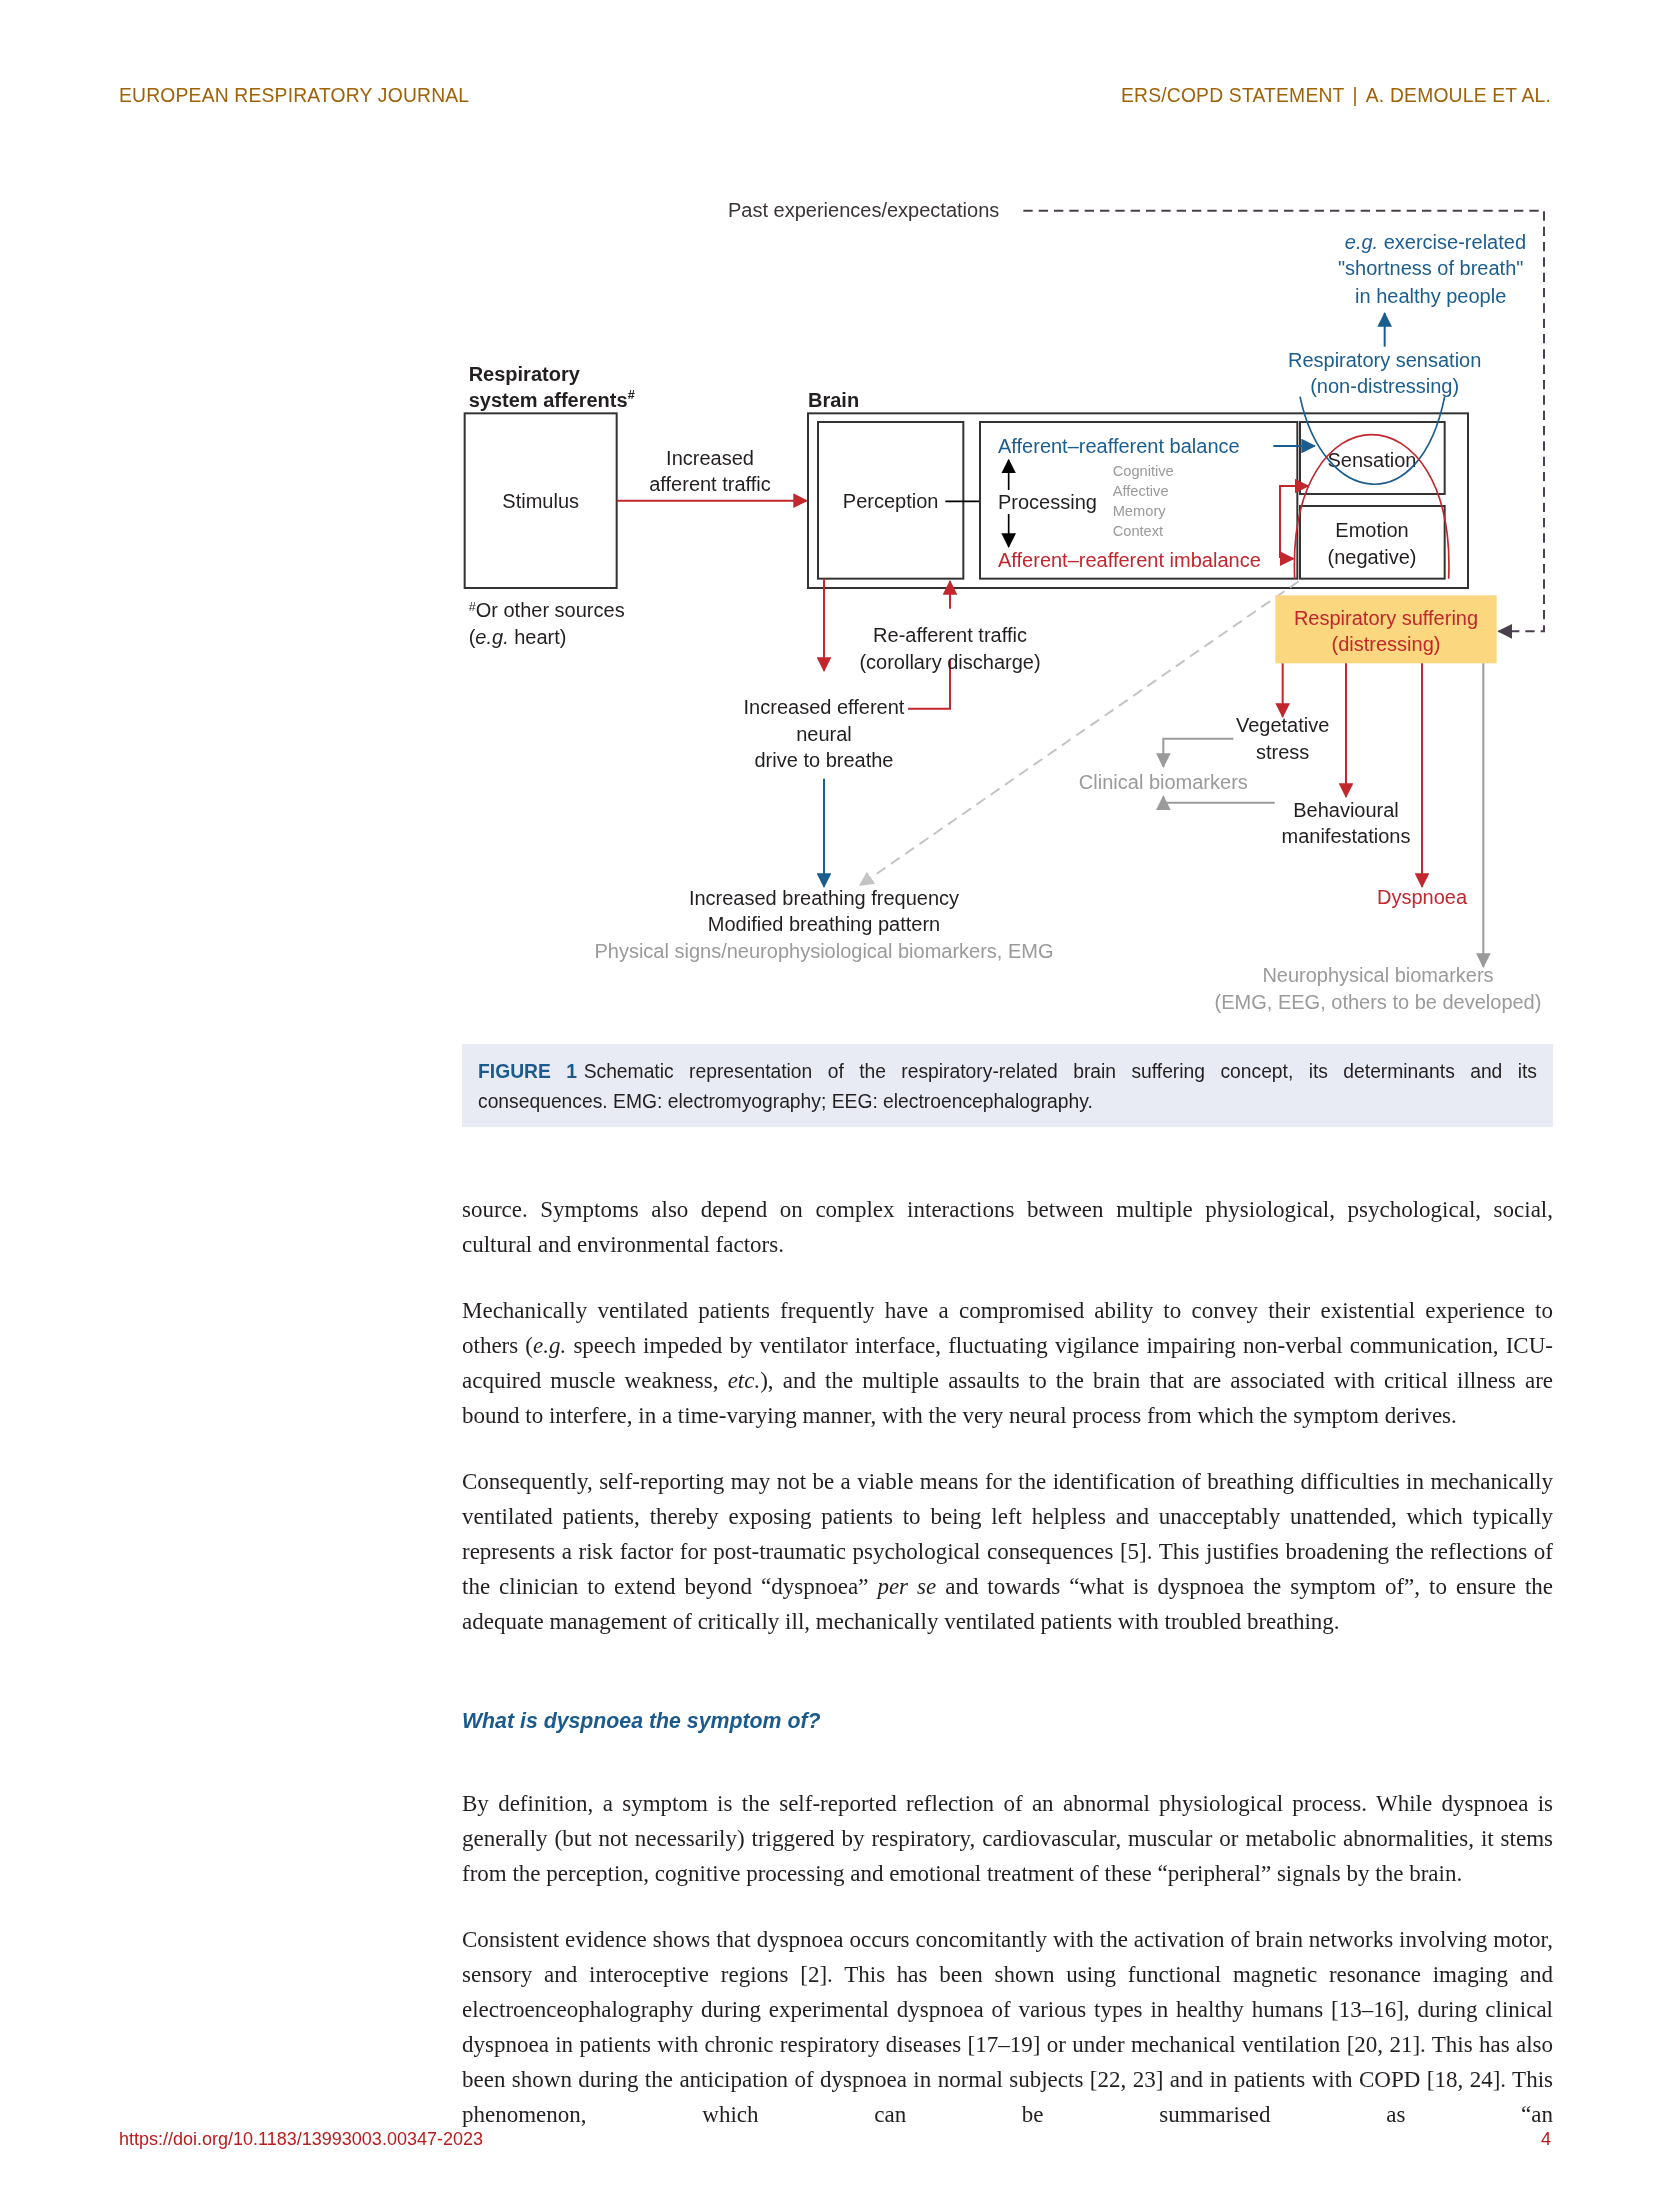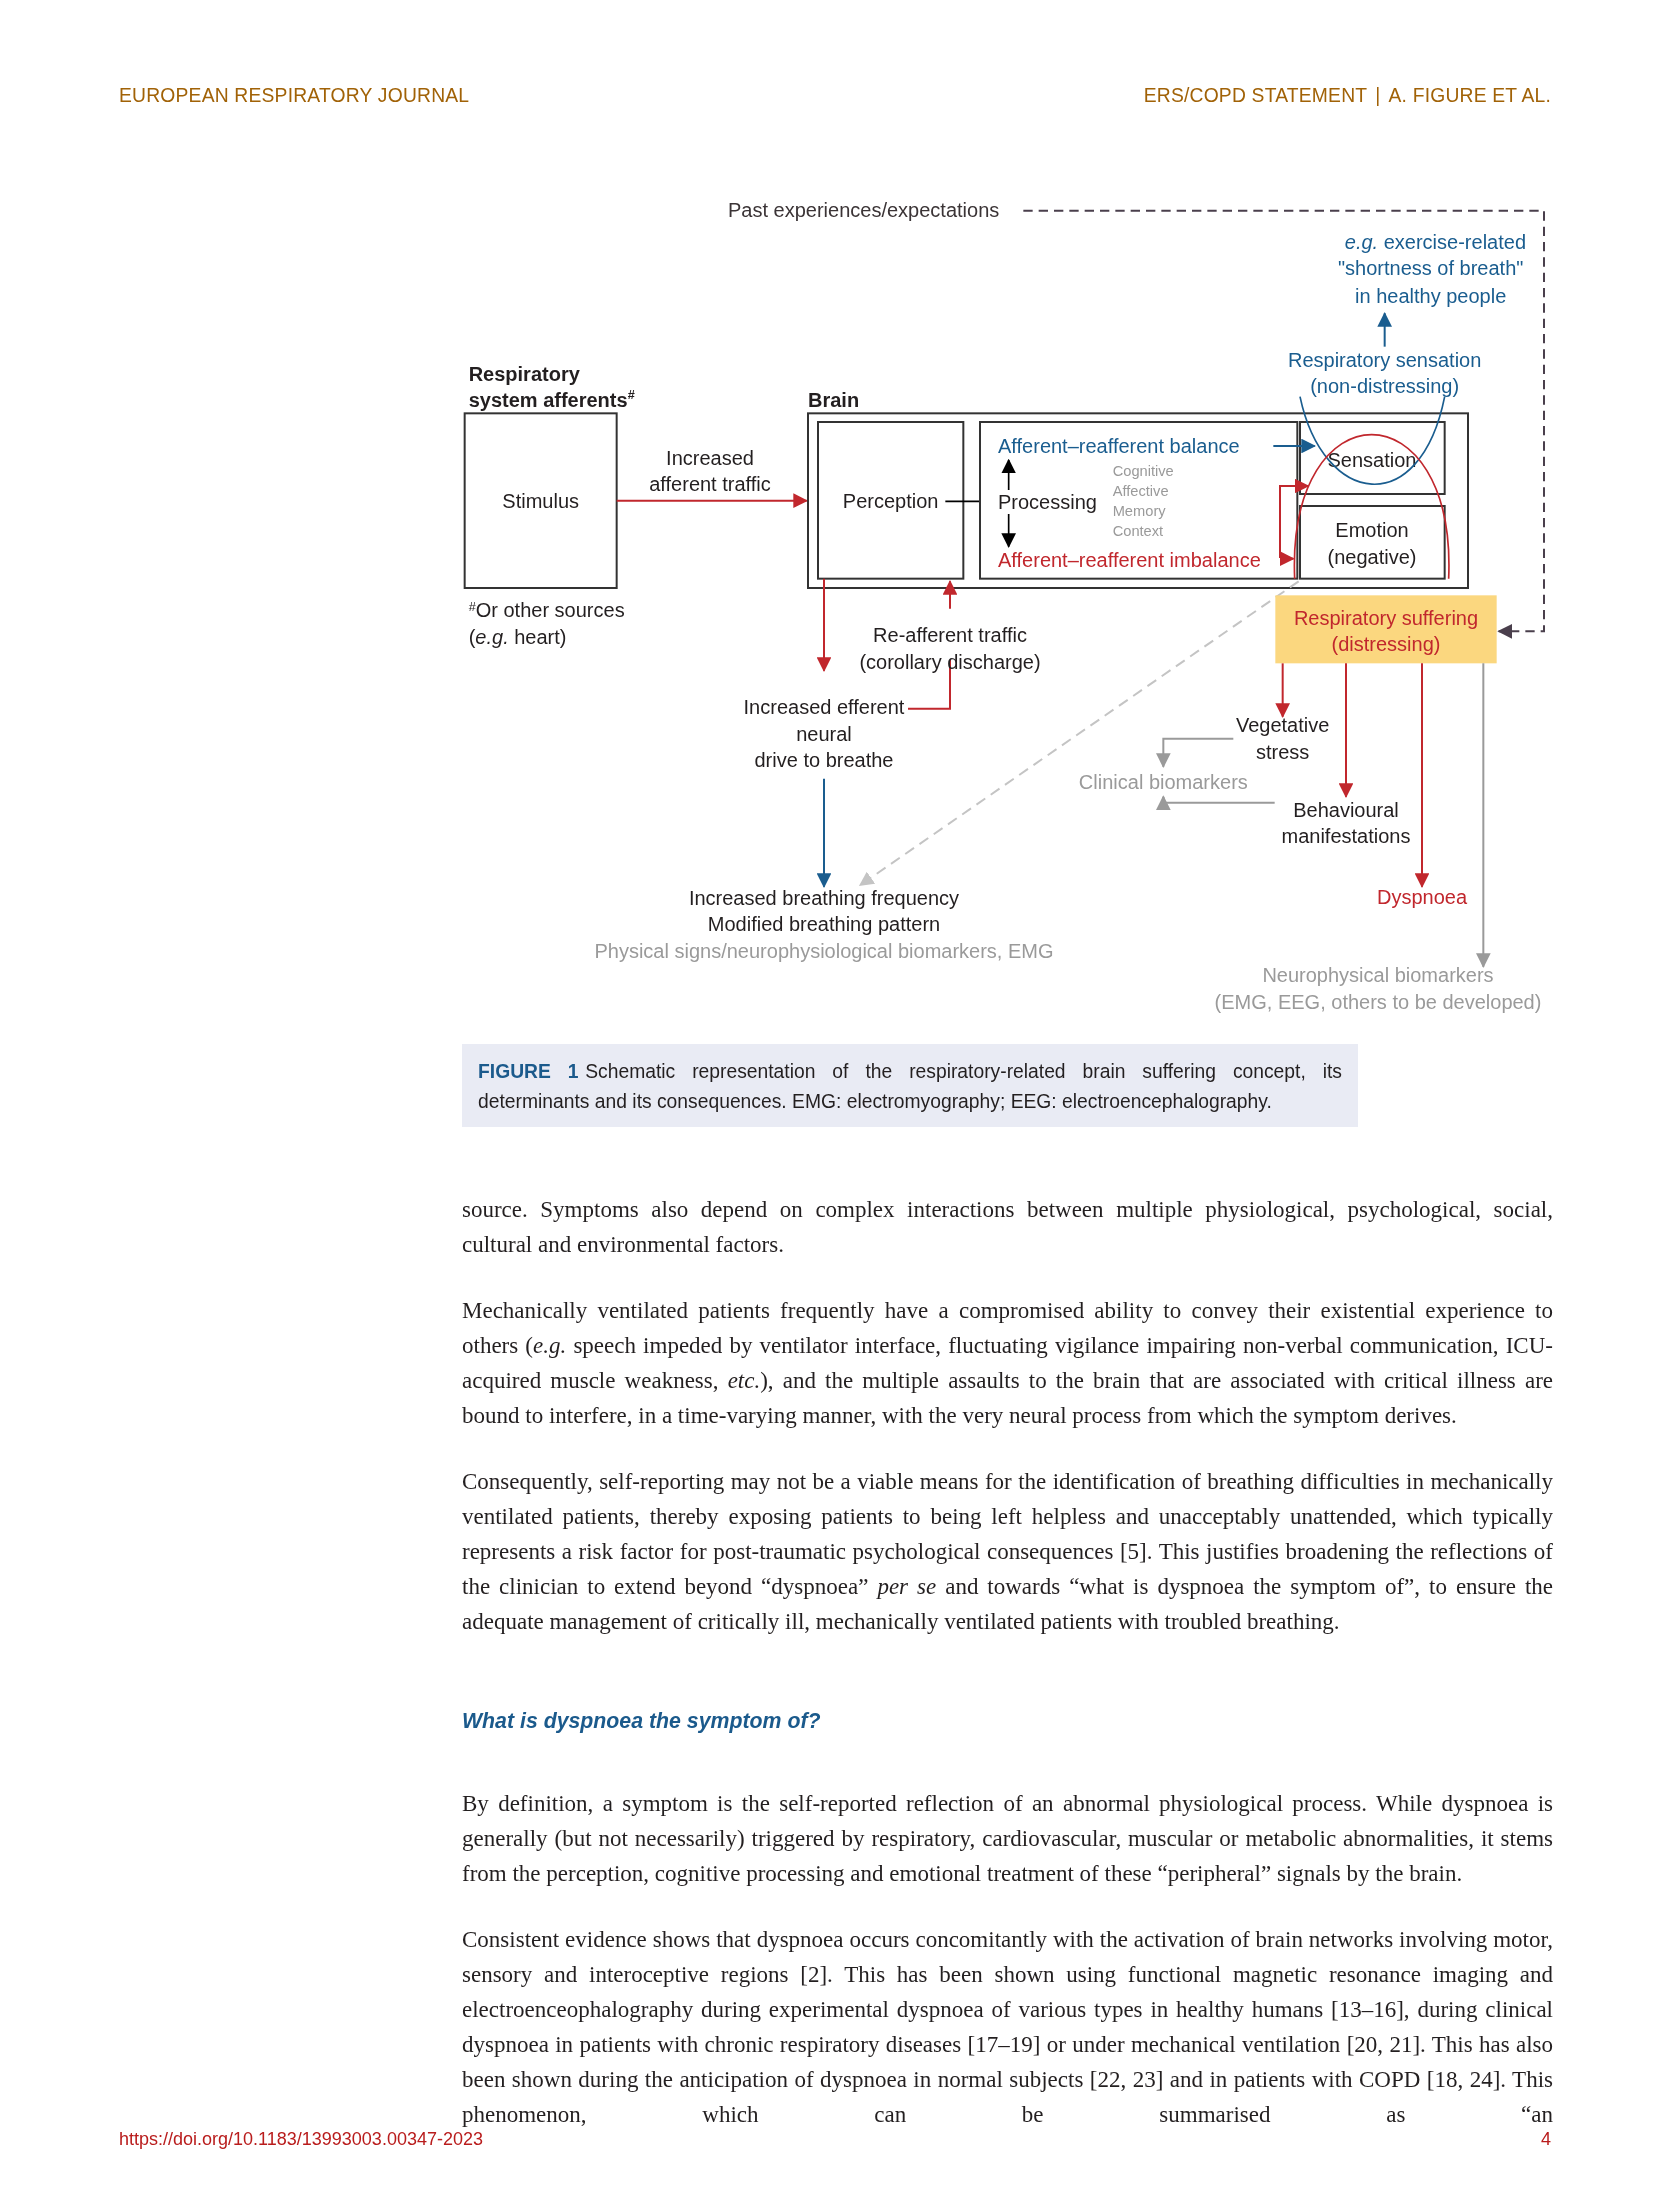--- a/index.html
+++ b/index.html
@@ -15,38 +15,38 @@
   #figure-svg { position: absolute; left: 0; top: 0; width: 1654px; height: 1040px; }
   .dtext { font-family: "Liberation Sans", sans-serif; font-size: 30px; fill: #231f20; }
   .dtext.bold { font-weight: bold; }
   .dtext.blue { fill: #1a5d8f; }
   .dtext.red { fill: #c1272d; }
   .dtext.grey { fill: #9a9a9a; }
   .dtext.small-grey { fill: #9a9a9a; font-size: 22px; }
   .dtext.dark { fill: #3b3436; }
 
   
-  .caption { left: 462px; top: 1044px; width: 896px; height: 83px; background: #e9ebf4; box-sizing: border-box; padding: 13.3px 16px; font-family: "Liberation Sans", sans-serif; font-size: 19.3px; line-height: 30px; color: #231f20; text-align: justify; }
+  .caption { left: 462px; top: 1044px; width: 1091px; height: 83px; background: #e9ebf4; box-sizing: border-box; padding: 13.3px 16px; font-family: "Liberation Sans", sans-serif; font-size: 19.3px; line-height: 30px; color: #231f20; text-align: justify; }
   .caption .fig-label { color: #1b5a8c; font-weight: bold; margin-right: 6.7px; }
 
   
   .body-text { left: 462px; width: 1091px; font-family: "Liberation Serif", serif; font-size: 23px; line-height: 35px; color: #231f20; text-align: justify; }
   .body-text p { margin: 0 0 31px 0; }
   .section-heading { left: 462px; top: 1709px; font-family: "Liberation Sans", sans-serif; font-style: italic; font-weight: bold; font-size: 21.3px; color: #1b5a8c; text-align: center; }
 
   .footer { top: 2129px; font-family: Liberation Sans, sans-serif; font-size: 18px; color: #b91c1c; }
   .footer.left { left: 119px; }
   .footer.right { right: 103px; }
 </style>
 </head>
 <body>
 
 <div class="abs running-head left">EUROPEAN RESPIRATORY JOURNAL</div>
 <div class="abs running-head right">
-  <span>ERS/COPD STATEMENT</span><span class="sep">|</span><span>A. FIGURE ET AL.</span>
+  <span>ERS/COPD STATEMENT</span><span class="sep">|</span><span>A. DEMOULE ET AL.</span>
 </div>
 
 <svg id="figure-svg" viewBox="0 0 2481 1560" xmlns="http://www.w3.org/2000/svg">
   <defs>
     <marker id="arr-red" markerWidth="10" markerHeight="10" refX="9" refY="5" orient="auto" markerUnits="userSpaceOnUse" viewBox="0 0 10 10">
       <path d="M0,0 L10,5 L0,10 z" fill="#c1272d"></path>
     </marker>
     <marker id="arr-red-big" markerWidth="22" markerHeight="22" refX="20" refY="11" orient="auto" markerUnits="userSpaceOnUse">
       <path d="M0,0 L22,11 L0,22 z" fill="#c1272d"></path>
     </marker>

